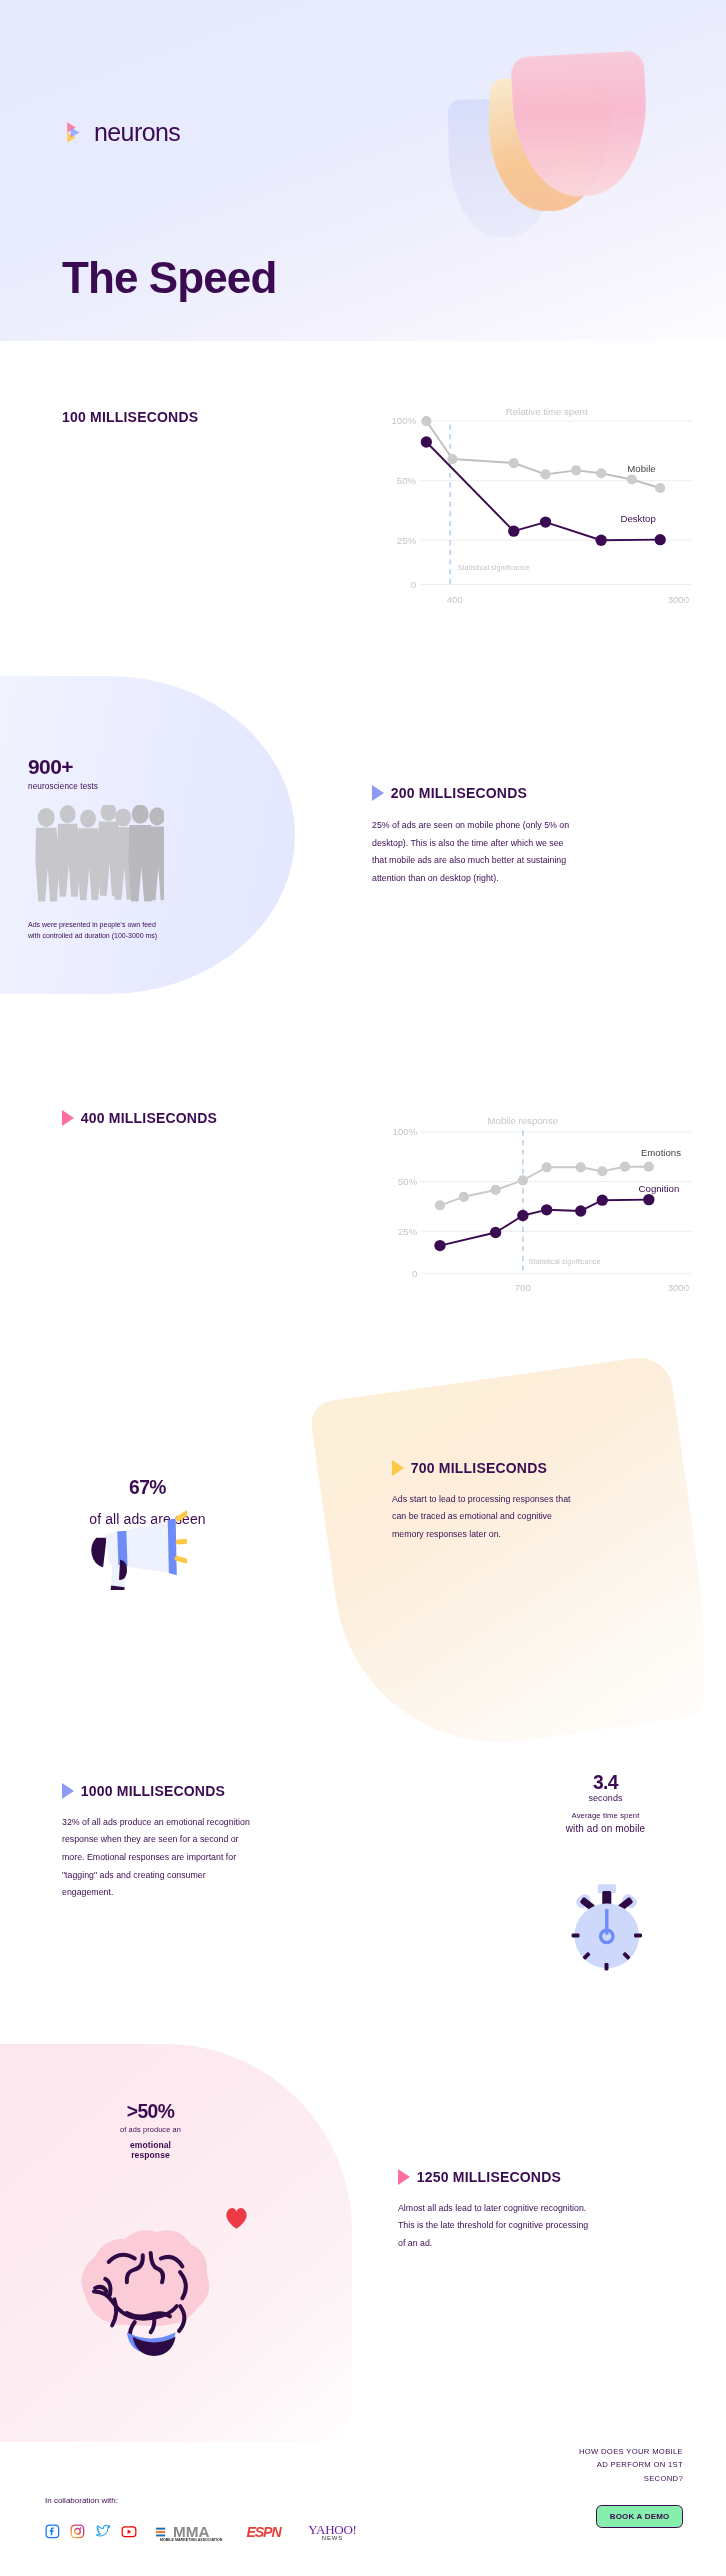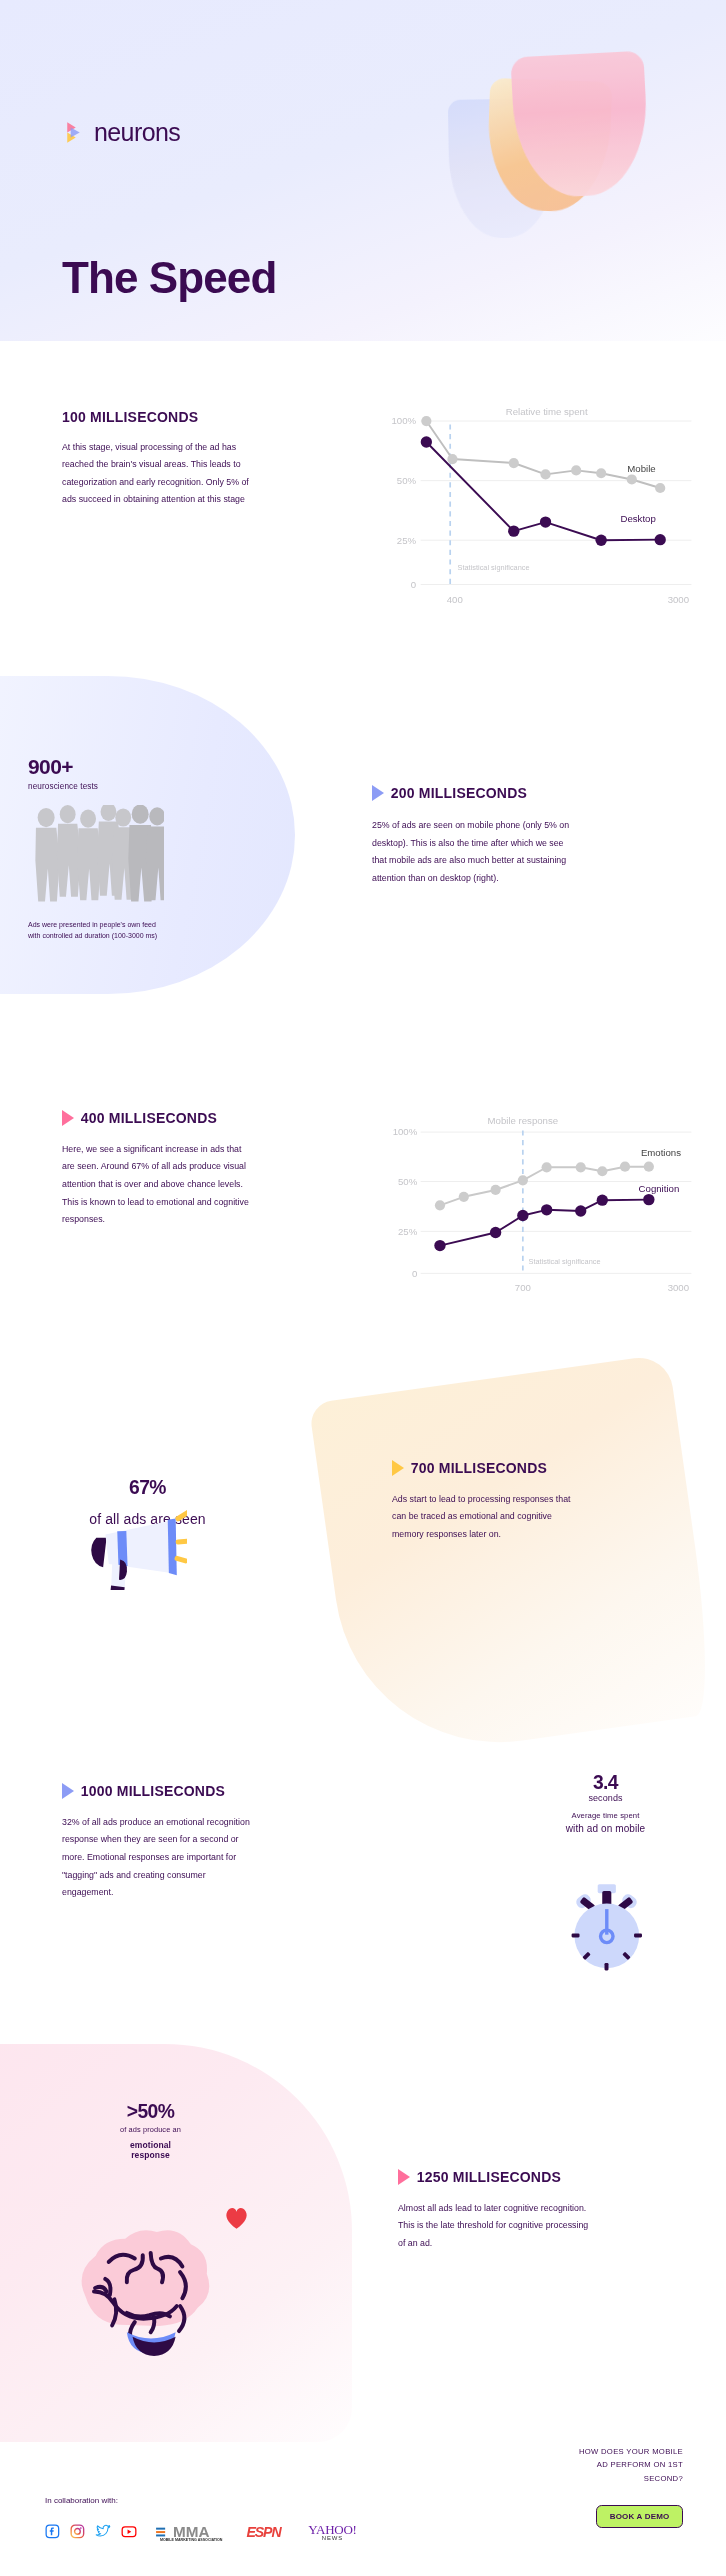--- a/index.html
+++ b/index.html
@@ -84,21 +84,21 @@
     border-radius:34px 187px 34px 34px / 34px 187px 34px 34px;
     transform:rotate(0deg);
   }
 
   
   .collab-label { font-size:8px; color:#3B0B52; }
   .cta-text { font-size:7.7px; line-height:1.75; letter-spacing:0.3px; color:#3B0B52; text-align:right; }
   .cta-btn {
     border:1px solid #3B0B52; border-radius:5.7px; padding:6.2px 12.5px;
     font-size:8px; font-weight:bold; letter-spacing:0.2px; color:#3B0B52;
-    background:#bef264; cursor:pointer; font-family:"Liberation Sans", sans-serif;
+    background:#86efac; cursor:pointer; font-family:"Liberation Sans", sans-serif;
   }
   .logo-row { display:flex; align-items:center; gap:10px; }
 </style>
 </head>
 <body>
 
 <div class="page">
 
   <div class="hero">
     <div class="hero-blob blob-blue"></div>
@@ -119,21 +119,20 @@
     <div class="hero-title">
       <span>The Speed</span>
     </div>
 
   </div>
 
   <div style="position:absolute;left:62px;top:409px;width:187px;">
     <div class="sec-head">
       <div class="sec-title">100 MILLISECONDS</div>
     </div>
-    <div class="sec-body" style="margin-top:13.6px;">At this stage, visual processing of the ad has reached the brain's visual areas. This leads to categorization and early recognition. Only 5% of ads succeed in obtaining attention at this stage</div>
   </div>
 
   <div class="chart" style="left:382px;top:404px;">
     <svg width="318" height="210" viewBox="0 0 560 370">
 
       <line x1="68" y1="30" x2="545" y2="30" stroke="#ececec" stroke-width="1.6"></line>
       <line x1="68" y1="135" x2="545" y2="135" stroke="#ececec" stroke-width="1.6"></line>
       <line x1="68" y1="240" x2="545" y2="240" stroke="#ececec" stroke-width="1.6"></line>
       <line x1="68" y1="318" x2="545" y2="318" stroke="#ececec" stroke-width="1.6"></line>
 
@@ -212,21 +211,20 @@
       <div class="sec-title">200 MILLISECONDS</div>
     </div>
     <div class="sec-body" style="margin-top:16px;">25% of ads are seen on mobile phone (only 5% on desktop). This is also the time after which we see that mobile ads are also much better at sustaining attention than on desktop (right).</div>
   </div>
 
   <div style="position:absolute;left:62px;top:1110px;width:189px;">
     <div class="sec-head">
       <span class="tri pink"></span>
       <div class="sec-title">400 MILLISECONDS</div>
     </div>
-    <div class="sec-body" style="margin-top:14.8px;">Here, we see a significant increase in ads that are seen. Around 67% of all ads produce visual attention that is over and above chance levels. This is known to lead to emotional and cognitive responses.</div>
   </div>
 
   <div class="chart" style="left:382px;top:1102px;">
     <svg width="318" height="210" viewBox="0 0 560 370">
       <line x1="68" y1="53" x2="545" y2="53" stroke="#ececec" stroke-width="1.6"></line>
       <line x1="68" y1="140" x2="545" y2="140" stroke="#ececec" stroke-width="1.6"></line>
       <line x1="68" y1="228" x2="545" y2="228" stroke="#ececec" stroke-width="1.6"></line>
       <line x1="68" y1="302" x2="545" y2="302" stroke="#ececec" stroke-width="1.6"></line>
       <line x1="248" y1="50" x2="248" y2="302" stroke="#b9d2ef" stroke-width="3" stroke-dasharray="9 8"></line>
       <text x="248" y="38" text-anchor="middle" font-family="Liberation Sans, sans-serif" font-size="17" fill="#c5c5c9">Mobile response</text>

